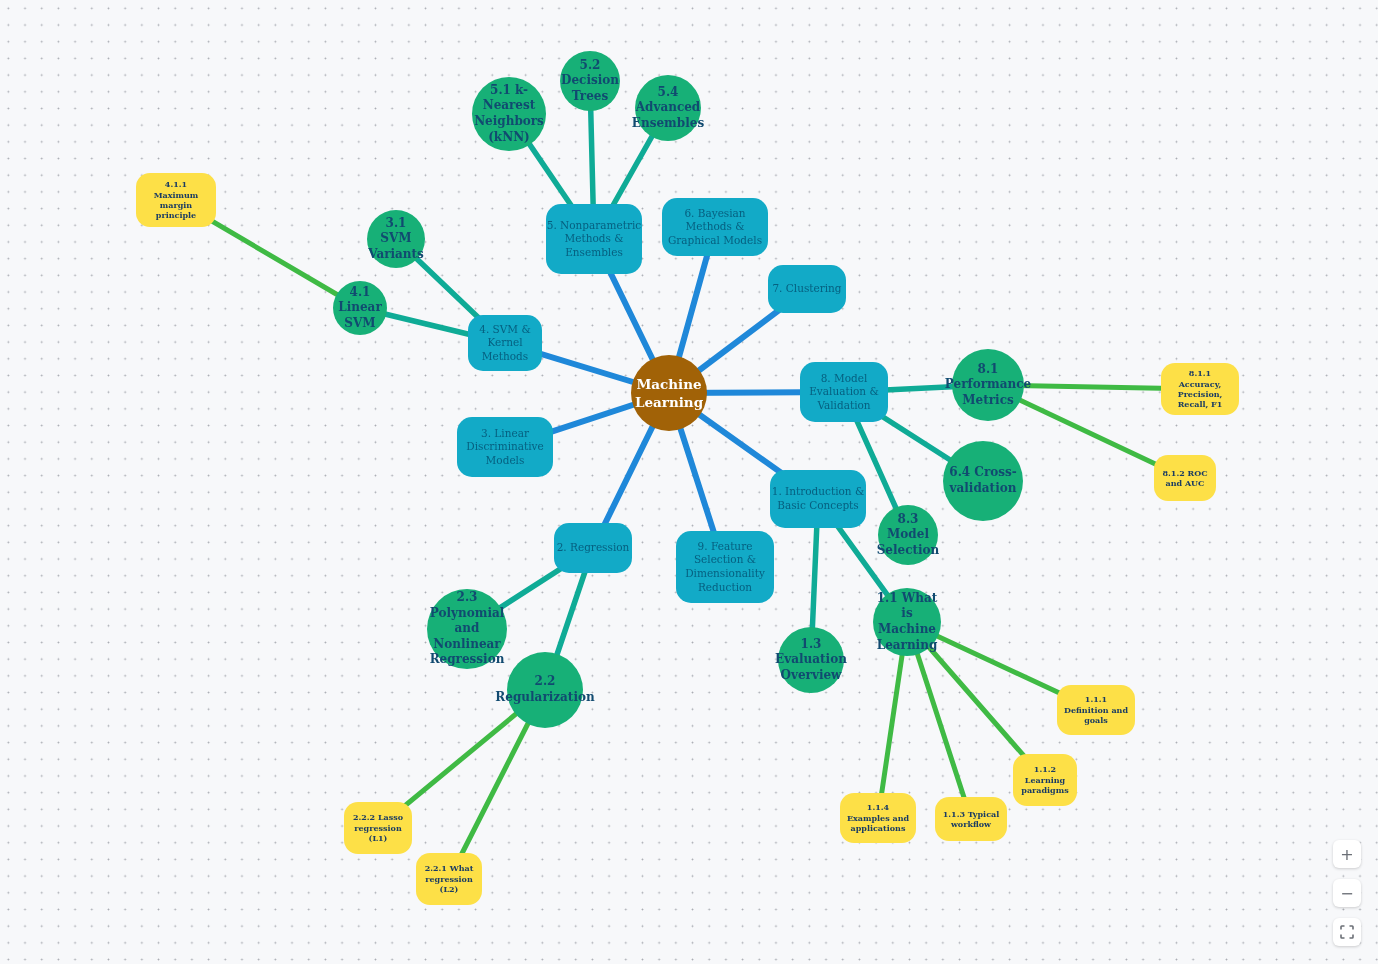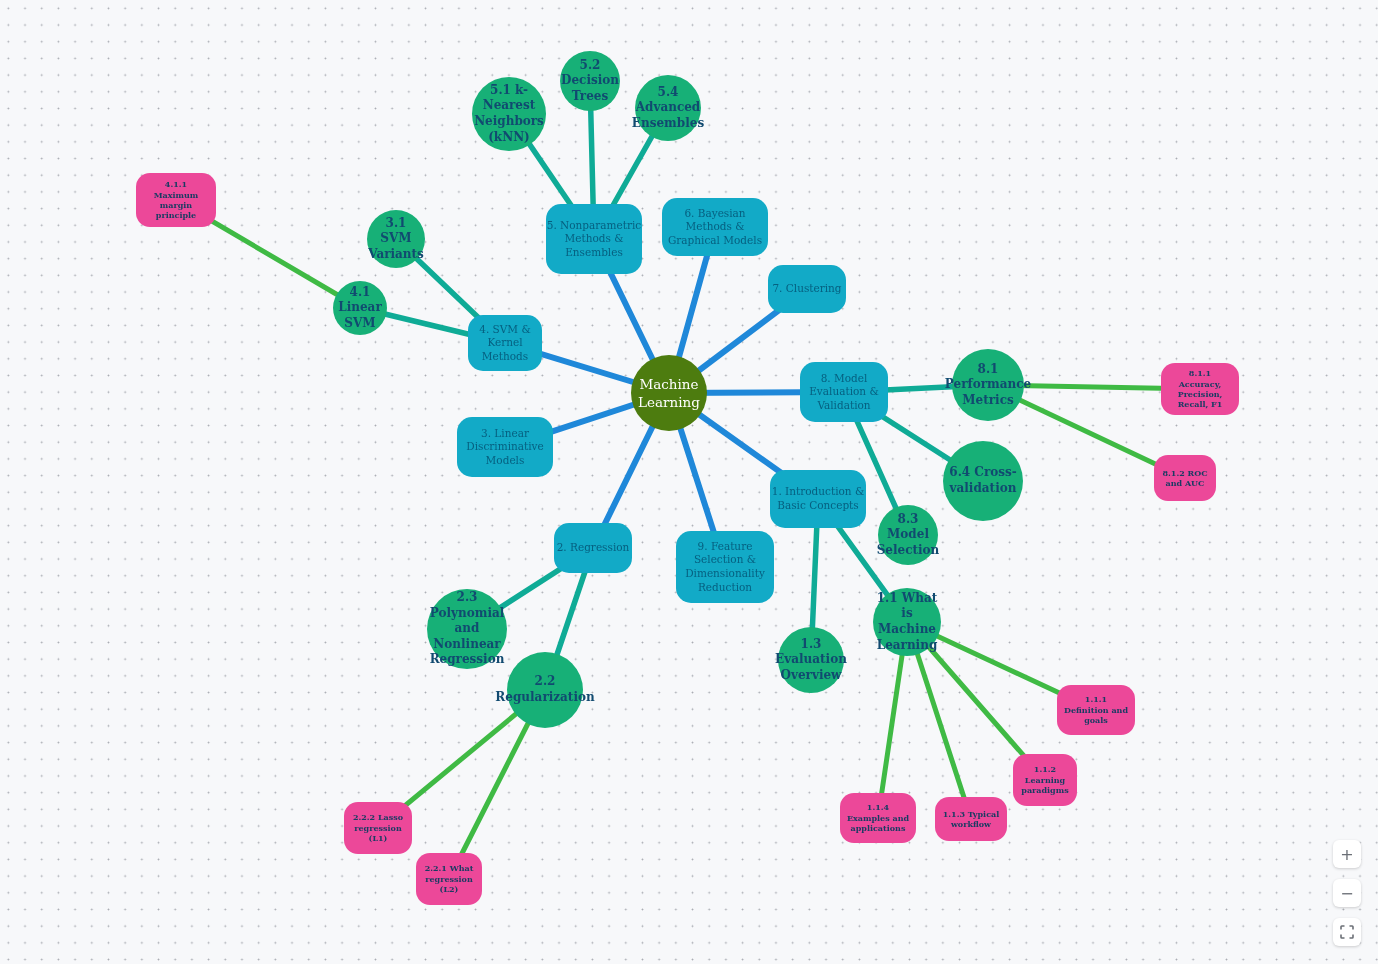--- a/index.html
+++ b/index.html
@@ -16,33 +16,33 @@
   line.lv3{stroke:#3fba44;stroke-width:5;stroke-linecap:round;}
   .node{
     position:absolute;z-index:2;
     left:var(--x);top:var(--y);width:var(--w);height:var(--h);
     transform:translate(-50%,-50%);
     display:flex;align-items:center;justify-content:center;
     text-align:center;box-sizing:border-box;padding:4px;
     cursor:pointer;line-height:1.3;
   }
   .center{
-    background:#4d7c0f;border-radius:50%;color:#ffffff;
-    font-size:13.5px;font-weight:normal;line-height:1.35;
+    background:#a16207;border-radius:50%;color:#ffffff;
+    font-size:13.5px;font-weight:bold;line-height:1.35;
   }
   .topic{
     background:#12aac7;border-radius:15px;color:#066080;
     font-size:10.5px;padding:0;
   }
   .sub{
     background:#17b077;border-radius:50%;color:#114a70;
     font-size:12px;font-weight:600;
   }
   .leaf{
-    background:#ec4899;border-radius:14px;color:#1b3c63;
+    background:#fde047;border-radius:14px;color:#1b3c63;
     font-size:8px;font-weight:bold;padding:6px;
   }
   .controls{position:absolute;right:17px;top:840px;z-index:3;
     display:flex;flex-direction:column;gap:11px;}
   .ctrl-btn{
     width:28px;height:28px;border:none;border-radius:6px;background:#ffffff;
     box-shadow:0 1px 3px rgba(0,0,0,0.18);
     display:flex;align-items:center;justify-content:center;
     color:#6b6f76;font-size:16px;font-family:"DejaVu Sans","Liberation Sans",sans-serif;
     cursor:pointer;padding:0;

